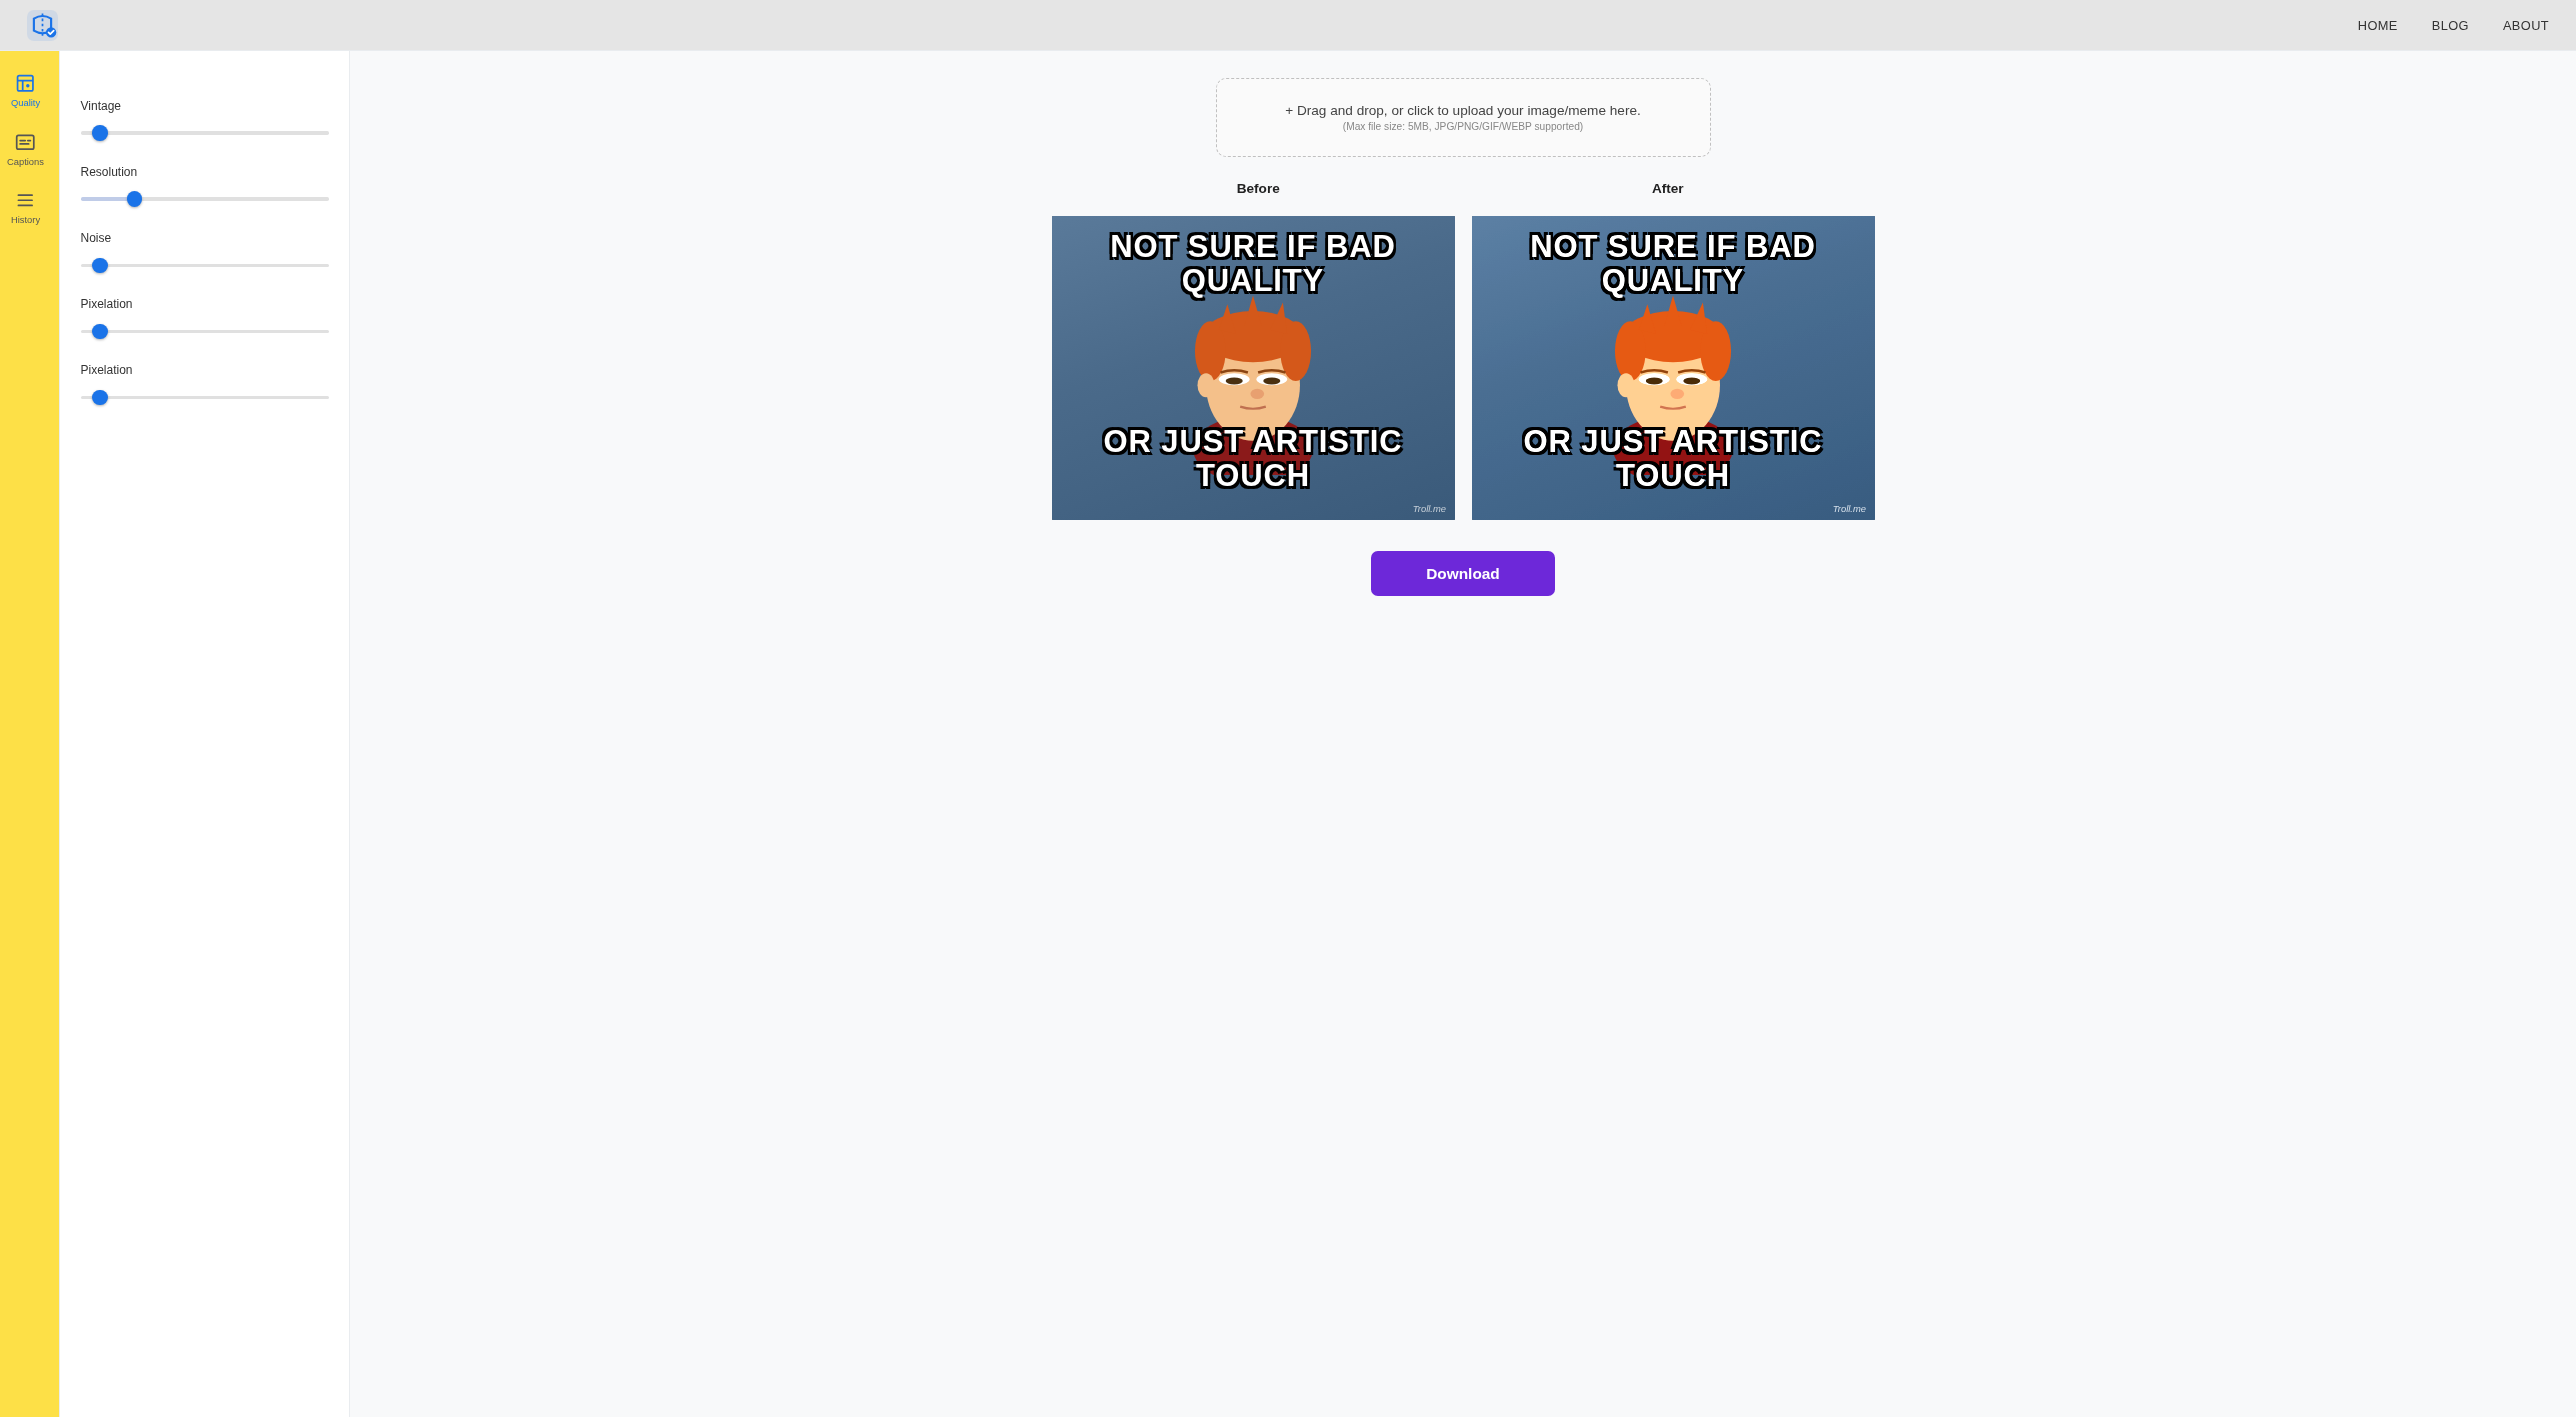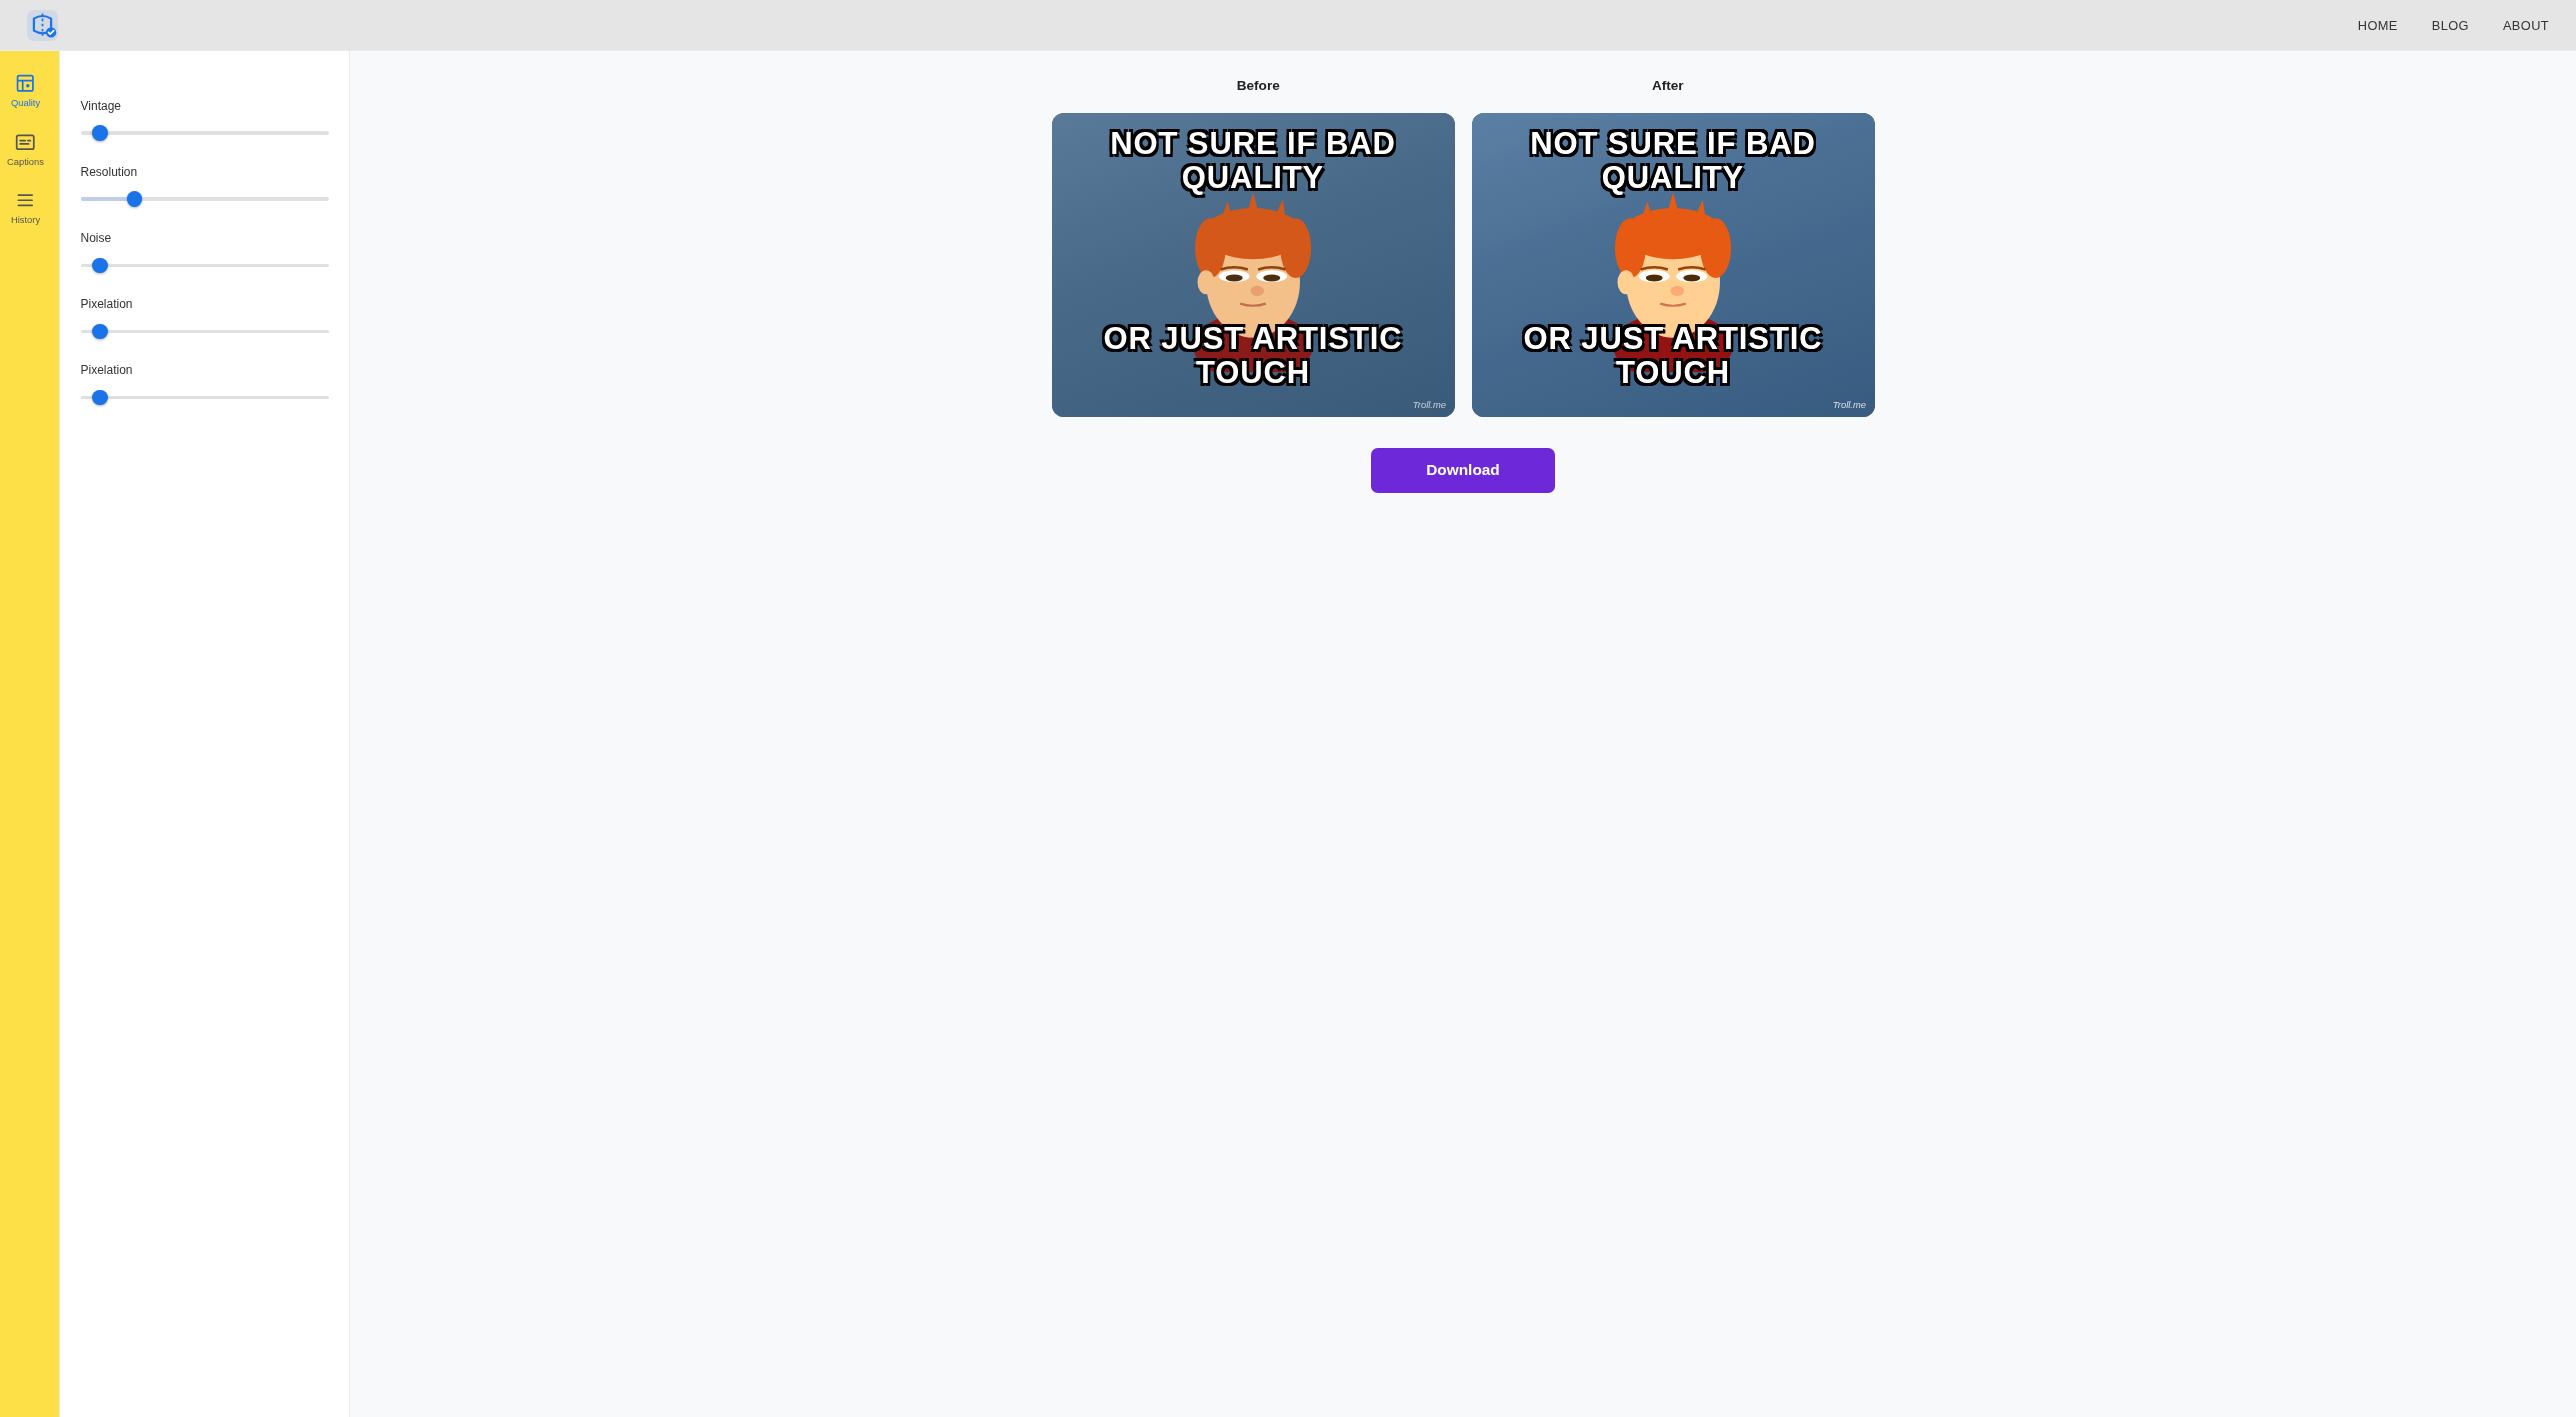--- a/index.html
+++ b/index.html
@@ -174,21 +174,21 @@
       flex: 1;
     }
     .comparison-images {
       display: flex;
       gap: 17px;
       justify-content: center;
     }
     .comparison-image {
       width: 403px;
       height: 304px;
-      border-radius: 12px;
+      border-radius: 1px;
       overflow: hidden;
       background: #555;
       position: relative;
     }
     
     .meme-container {
       width: 100%;
       height: 100%;
       background: linear-gradient(160deg, #5a7a9a 0%, #4a6a8a 40%, #3a5a7a 100%);
       position: relative;
@@ -335,20 +335,24 @@
     <div class="control-group">
       <span class="control-label">Pixelation</span>
       <div class="slider-container">
         <input type="range" min="0" max="100" value="5" style="">
       </div>
     </div>
   </div>
 
   <main class="content-area">
 
+    <div class="upload-zone">
+      <div class="upload-main-text">+ Drag and drop, or click to upload your image/meme here.</div>
+      <div class="upload-sub-text">(Max file size: 5MB, JPG/PNG/GIF/WEBP supported)</div>
+    </div>
 
     <div class="comparison-section">
       <div class="comparison-labels">
         <span class="comparison-label">Before</span>
         <span class="comparison-label">After</span>
       </div>
       <div class="comparison-images">
 
         <div class="comparison-image">
           <div class="meme-container">

